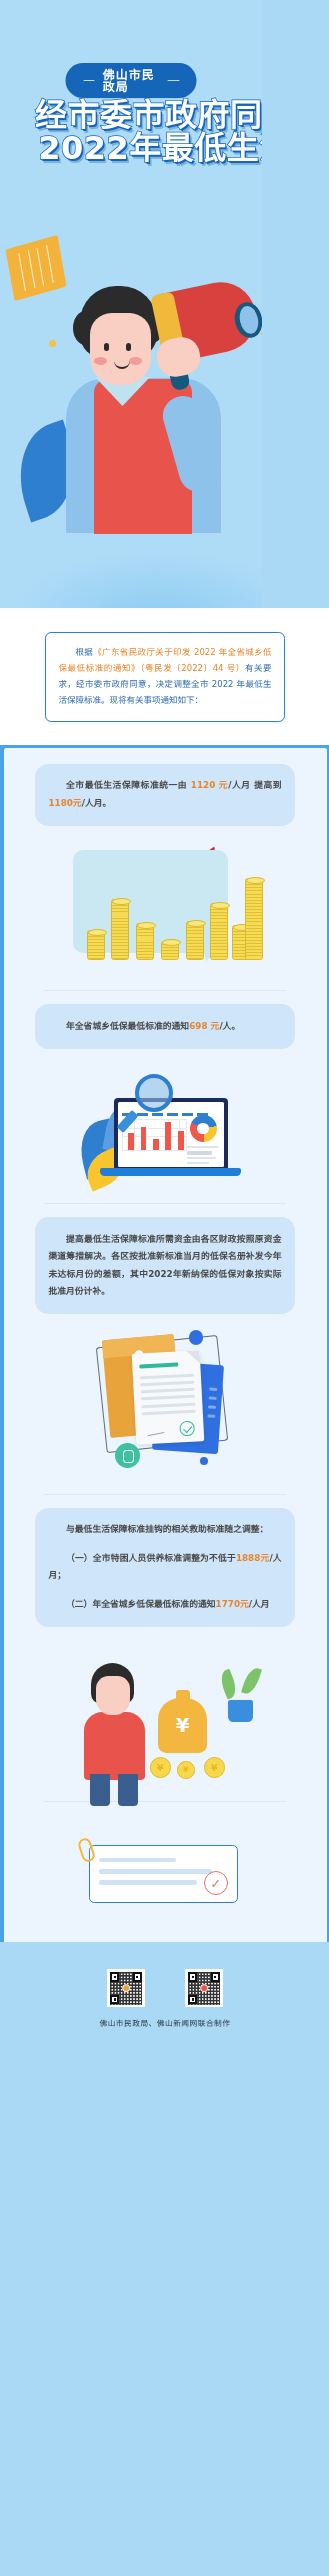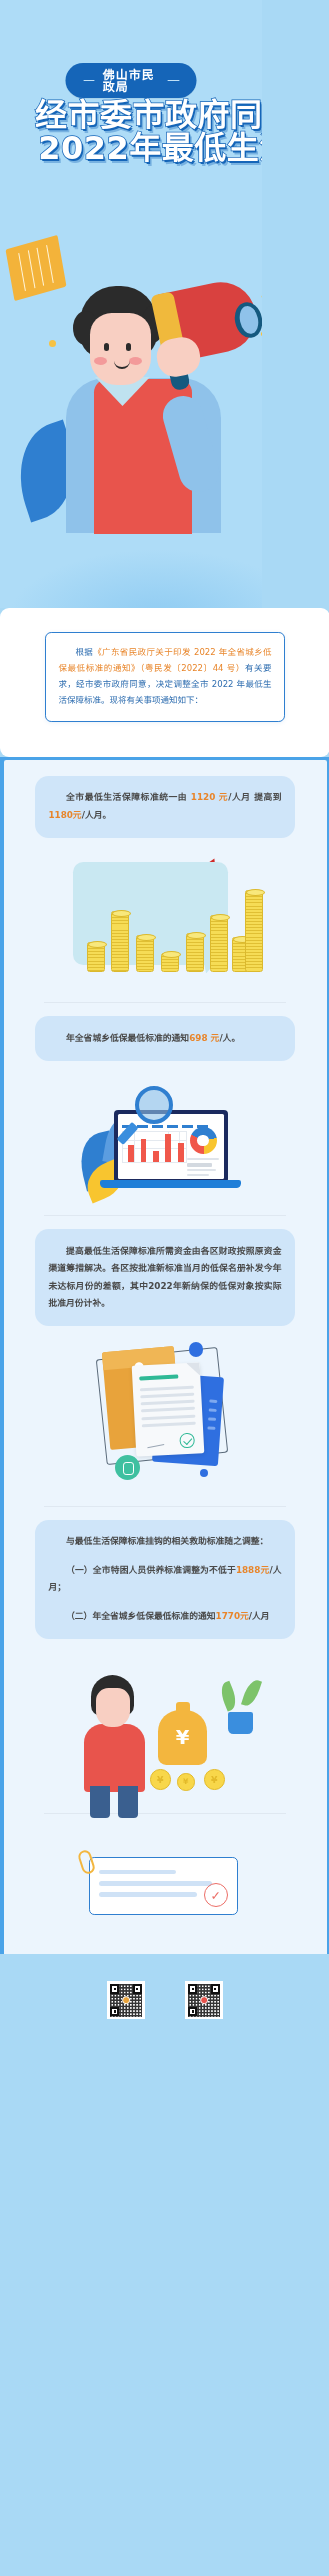--- a/index.html
+++ b/index.html
@@ -80,21 +80,21 @@
      background:#15597f; border-radius:50%; transform:rotate(-12deg); }
   .mega-mouth:after { content:""; position:absolute; left:5.2px; top:4.1px; width:17.5px; height:28px;
      background:#8fc2ea; border-radius:50%; }
   .mega-ray { position:absolute; width:17.5px; height:4.6px; background:#f6c244; border-radius:2.6px; }
   .mega-handle { position:absolute; left:23px; top:66px; width:17.5px; height:47px;
      background:#15597f; border-radius:8.2px; transform:rotate(-12deg); }
   .mega-hand { position:absolute; left:12.4px; top:61px; width:43px; height:38px;
      background:#f8cfc2; border-radius:17.5px; transform:rotate(-10deg); }
 
   
-  .intro-wrap { position:relative; width:330px; background:#ffffff; padding:24px 0 35px;border-radius:9px; }
+  .intro-wrap { position:relative; width:330px; background:#ffffff; padding:24px 0 23px; }
   .intro-box {
     width:240px; margin:0 auto; background:#ffffff; border:1px solid #2f7fd0;
     border-radius:6.2px; padding:11.3px 12.4px 12.4px;
     box-shadow:0 1px 4.1px rgba(47,127,208,.10);
   }
   .intro-box p { font-size:8.5px; line-height:16px; color:#2f6eb0; text-indent:2em; text-align:justify; }
   .intro-box .hl { color:#e8852a; }
 
   
   .panel { position:relative; width:330px; background:#4aa3e8; padding:3.6px 0 0; }
@@ -474,14 +474,15 @@
       <span class="logo"></span>
     </div>
     <div class="qr q2">
       <div class="pat"></div>
       <span class="eye-tl"></span>
         <span class="eye-tr"></span>
         <span class="eye-bl"></span>
       <span class="logo"></span>
     </div>
   </div>
+  <div class="credit">佛山市民政局、佛山新闻网联合制作</div>
 </footer>
 
 
 </body></html>

